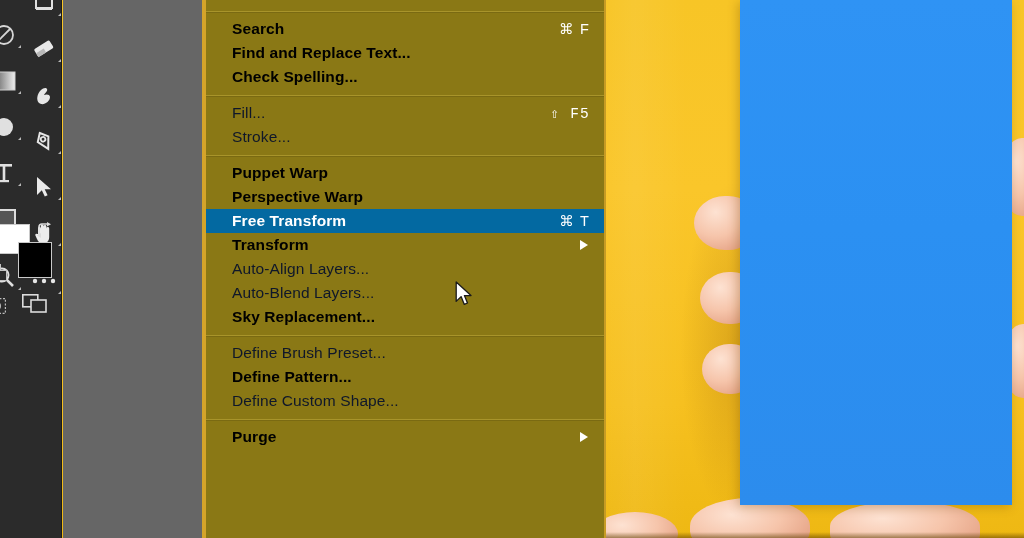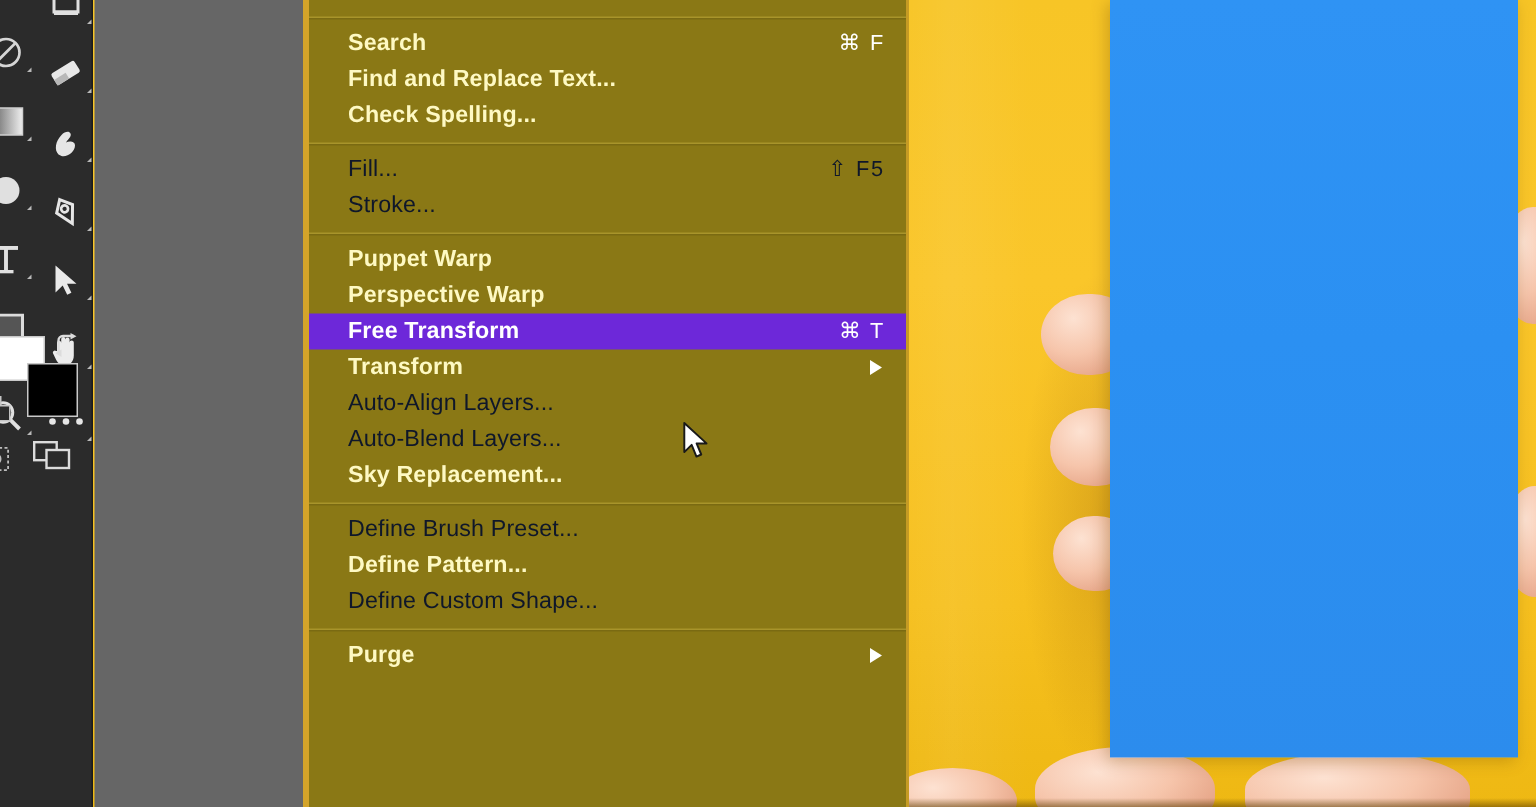--- a/index.html
+++ b/index.html
@@ -116,26 +116,26 @@
     position:absolute; right:14px; top:50%; transform:translateY(-50%);
     font-size:14.5px; letter-spacing:1.2px;
   }
   .menu-item .submenu-arrow {
     position:absolute; right:16px; top:50%; transform:translateY(-50%);
     width:0;height:0;
     border-top:5px solid transparent;
     border-bottom:5px solid transparent;
     border-left:8px solid #ffffff;
   }
-  .menu-item.enabled  .label { color:#fef9c3; font-weight:bold; }
+  .menu-item.enabled  .label { color:#000000; font-weight:bold; }
   .menu-item.enabled  .shortcut { color:#ffffff; font-weight:normal; }
   .menu-item.disabled .label { color:#0f172a; font-weight:normal; }
-  .menu-item.disabled .shortcut { color:#0f172a; }
+  .menu-item.disabled .shortcut { color:#ffffff;font-family:Liberation Mono, monospace; }
   .menu-item.highlighted {
-    background:#6d28d9;
+    background:#0369a1;
   }
   .menu-item.highlighted .label,
   .menu-item.highlighted .shortcut { color:#ffffff; }
 
   
   #cursor { position:absolute; left:455px; top:281px; pointer-events:none; }
 </style>
 </head>
 <body>
 

